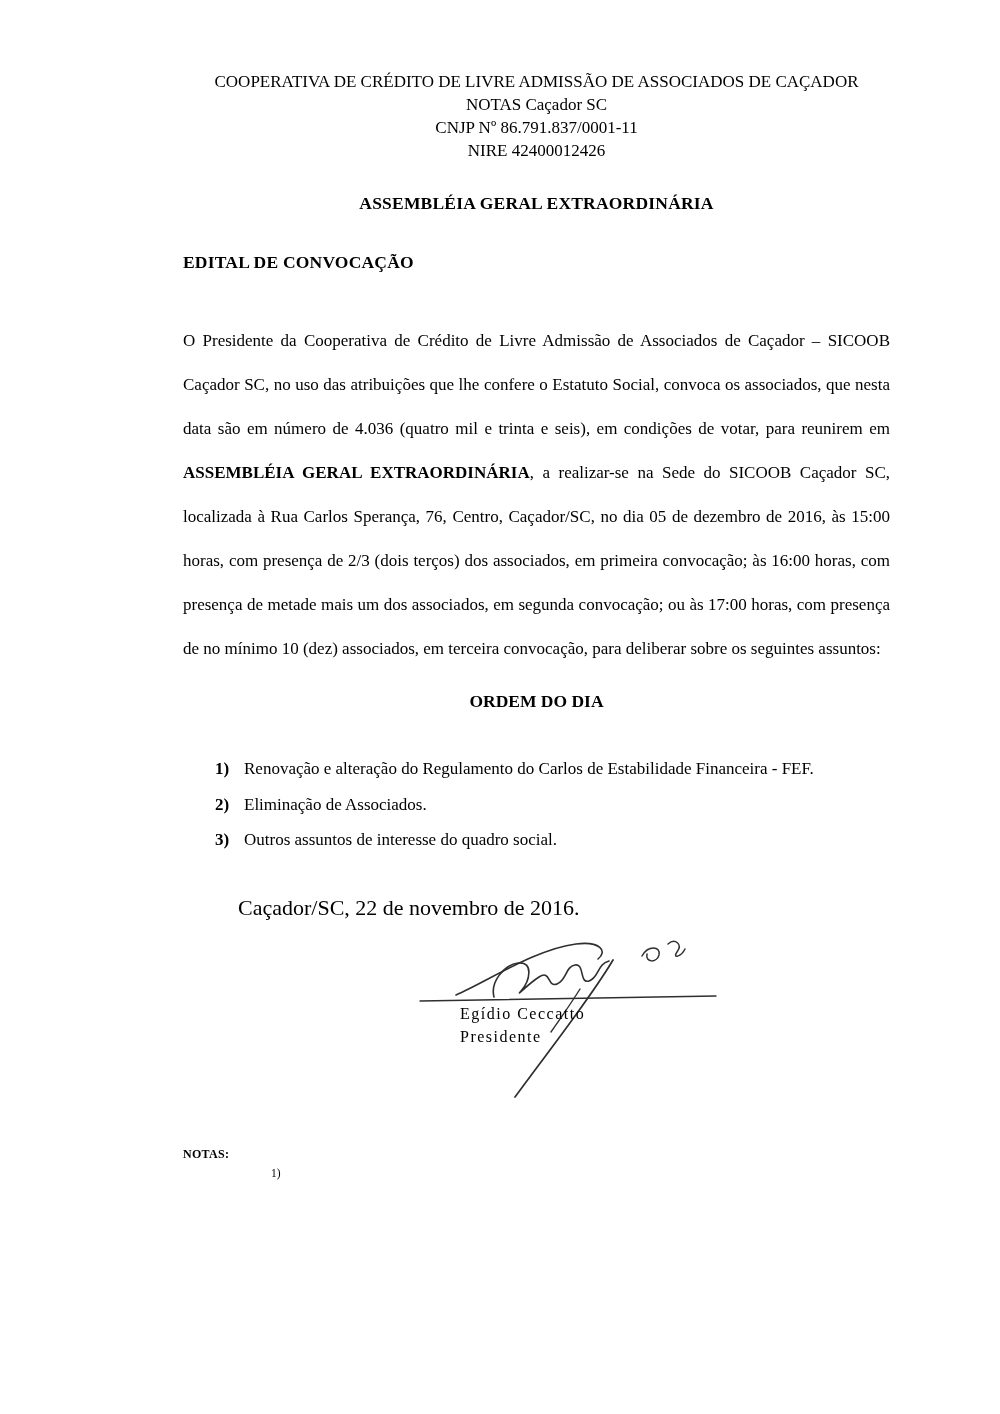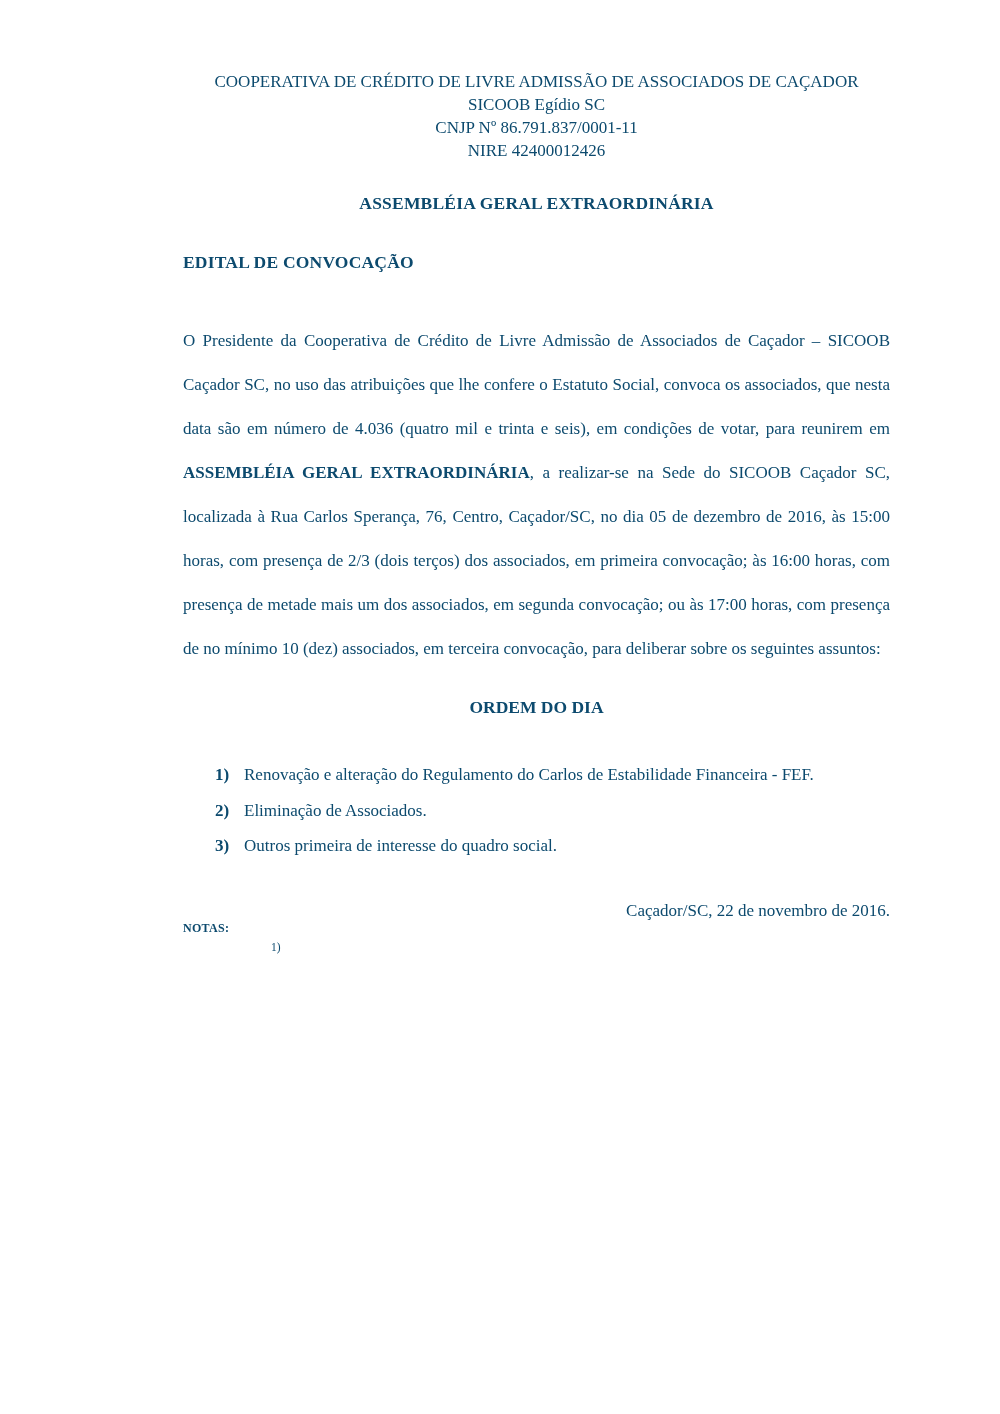--- a/index.html
+++ b/index.html
@@ -3,53 +3,53 @@
 <meta charset="utf-8">
 <style>
   * { margin: 0; padding: 0; box-sizing: border-box; }
   html, body { background: #ffffff; }
   .page {
     position: relative;
     width: 920px;
     height: 1414px;
     margin: 0 auto;
     background: #ffffff;
-    color: #0c4a6e;
+    color: #000000;
     font-family: "Liberation Serif", "DejaVu Serif", serif;
     padding: 70px 70px 0 143px;
     overflow: hidden;
   }
   .header { text-align: center; font-size: 17px; line-height: 23px; }
   .header div { white-space: nowrap; }
   .doc-title { text-align: center; font-size: 17.5px; font-weight: bold; margin-top: 31px; letter-spacing: 0.2px; }
   .doc-subtitle { text-align: left; font-size: 17.5px; font-weight: bold; margin-top: 38px; letter-spacing: 0.2px; }
   .body-par { margin-top: 46px; font-size: 17px; line-height: 44px; text-align: justify; }
-  .agenda-title { text-align: center; font-size: 17.5px; font-weight: bold; margin-top: 26px; }
+  .agenda-title { text-align: center; font-size: 17.5px; font-weight: bold; margin-top: 20px; }
   .agenda { margin-top: 39px; }
   .agenda-item { display: flex; font-size: 17px; line-height: 35.5px; }
   .agenda-num { font-weight: bold; margin-left: 32px; flex: 0 0 29px; }
   .agenda-text { flex: 1; }
-  .dateline { text-align: right; font-size: 17px; margin-top: 37px; padding-left: 55px; }
+  .dateline { text-align: left; font-size: 22px; margin-top: 37px; padding-left: 55px; }
   .signature { position: relative; height: 218px; margin-top: 8px; }
   .sig-svg { position: absolute; left: 235px; top: 8px; }
   .sig-name { position: absolute; left: 277px; top: 76px; font-size: 16px; letter-spacing: 1.5px; }
   .sig-role { position: absolute; left: 277px; top: 99px; font-size: 16px; letter-spacing: 1.5px; }
   .notes-label { font-weight: bold; font-size: 12px; letter-spacing: 0.3px; }
   .note-item { display: flex; font-size: 11.5px; line-height: 16px; margin-top: 3px; }
   .note-num { margin-left: 88px; flex: 0 0 29px; }
   .note-text { flex: 0 1 auto; max-width: 674px; text-align: justify; }
 </style>
 </head>
 <body>
 
 <div class="page">
 
   <div class="header">
     <div>COOPERATIVA DE CRÉDITO DE LIVRE ADMISSÃO DE ASSOCIADOS DE CAÇADOR</div>
-    <div>SICOOB Egídio SC</div>
+    <div>NOTAS Caçador SC</div>
     <div>CNJP Nº 86.791.837/0001-11</div>
     <div>NIRE 42400012426</div>
   </div>
 
   <div class="doc-title">ASSEMBLÉIA GERAL EXTRAORDINÁRIA</div>
 
   <div class="doc-subtitle">EDITAL DE CONVOCAÇÃO</div>
 
   <p class="body-par"><span>O Presidente da Cooperativa de Crédito de Livre Admissão de Associados de Caçador – SICOOB Caçador SC, no uso das atribuições que lhe confere o Estatuto Social, convoca os associados, que nesta data são em número de 4.036 (quatro mil e trinta e seis), em condições de votar, para reunirem em </span><strong>ASSEMBLÉIA GERAL EXTRAORDINÁRIA</strong><span>, a realizar-se na Sede do SICOOB Caçador SC, localizada à Rua Carlos Sperança, 76, Centro, Caçador/SC, no dia 05 de dezembro de 2016, às 15:00 horas, com presença de 2/3 (dois terços) dos associados, em primeira convocação; às 16:00 horas, com presença de metade mais um dos associados, em segunda convocação; ou às 17:00 horas, com presença de no mínimo 10 (dez) associados, em terceira convocação, para deliberar sobre os seguintes assuntos:</span></p>
 
@@ -59,26 +59,41 @@
     <div class="agenda-item">
       <span class="agenda-num">1)</span>
       <span class="agenda-text">Renovação e alteração do Regulamento do Carlos de Estabilidade Financeira - FEF.</span>
     </div>
     <div class="agenda-item">
       <span class="agenda-num">2)</span>
       <span class="agenda-text">Eliminação de Associados.</span>
     </div>
     <div class="agenda-item">
       <span class="agenda-num">3)</span>
-      <span class="agenda-text">Outros primeira de interesse do quadro social.</span>
+      <span class="agenda-text">Outros assuntos de interesse do quadro social.</span>
     </div>
   </div>
 
   <div class="dateline">Caçador/SC, 22 de novembro de 2016.</div>
 
+  <div class="signature">
+    <svg class="sig-svg" width="310" height="175" viewBox="0 0 310 175" aria-hidden="true">
+      <g fill="none" stroke="#2f2f2f" stroke-linecap="round">
+        <path stroke-width="1.3" d="M2 64 L298 59"></path>
+        <path stroke-width="1.6" d="M38 58 C 70 44, 118 12, 158 7 C 182 4, 190 14, 180 22"></path>
+        <path stroke-width="1.6" d="M76 60 C 72 45, 86 28, 100 26 C 116 24, 112 44, 103 54 C 97 61, 110 47, 121 40 C 133 32, 129 51, 139 47 C 149 43, 147 30, 157 28 C 167 26, 161 47, 171 44 C 181 41, 179 27, 191 24"></path>
+        <path stroke-width="1.5" d="M224 19 C 230 8, 243 9, 241 18 C 239 26, 227 26, 229 17"></path>
+        <path stroke-width="1.5" d="M250 7 C 257 1, 265 7, 259 15 C 254 22, 263 20, 267 12"></path>
+        <path stroke-width="1.7" d="M195 23 C 172 62, 132 112, 97 160"></path>
+        <path stroke-width="1.4" d="M162 52 C 152 68, 142 82, 133 95"></path>
+      </g>
+    </svg>
+    <div class="sig-name">Egídio Ceccatto</div>
+    <div class="sig-role">Presidente</div>
+  </div>
 
   <div class="notes">
     <div class="notes-label">NOTAS:</div>
     <div class="note-item">
       <span class="note-num">1)</span>
     </div>
   </div>
 
 </div>
 

